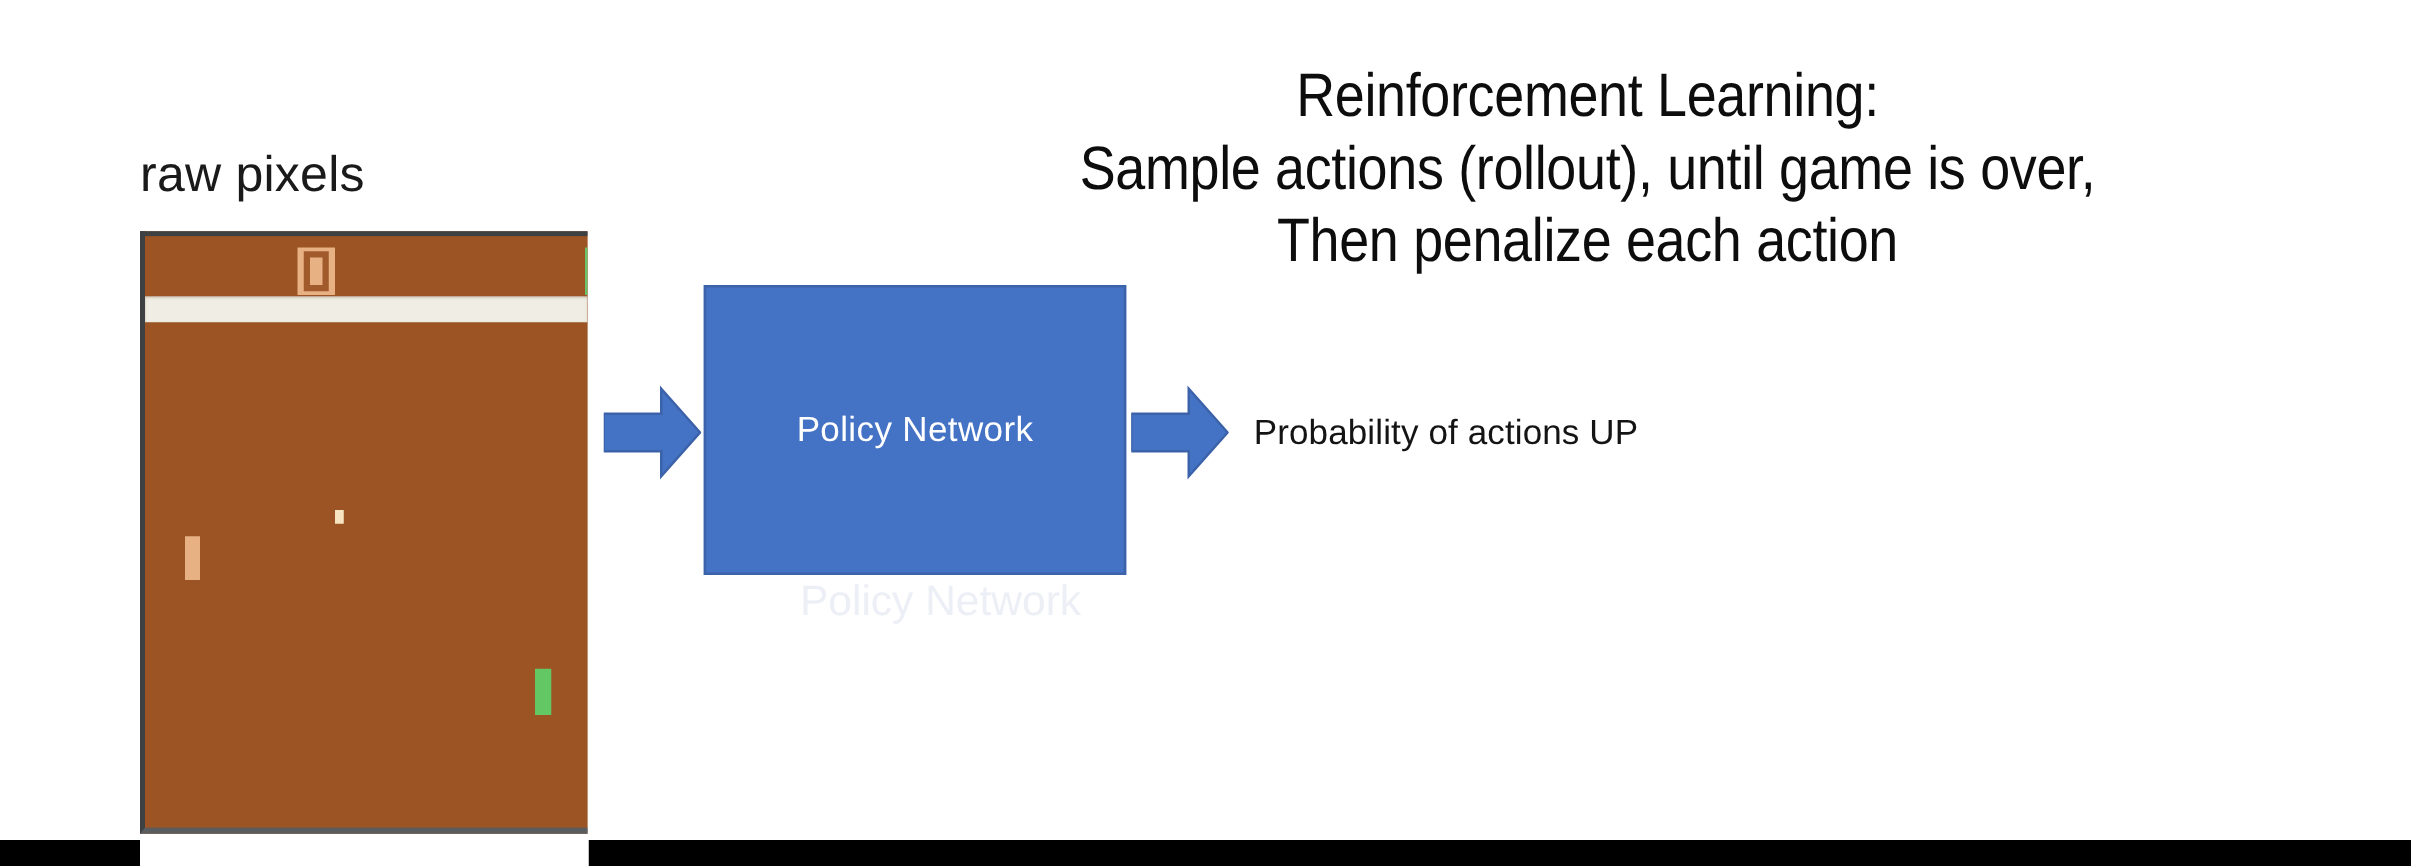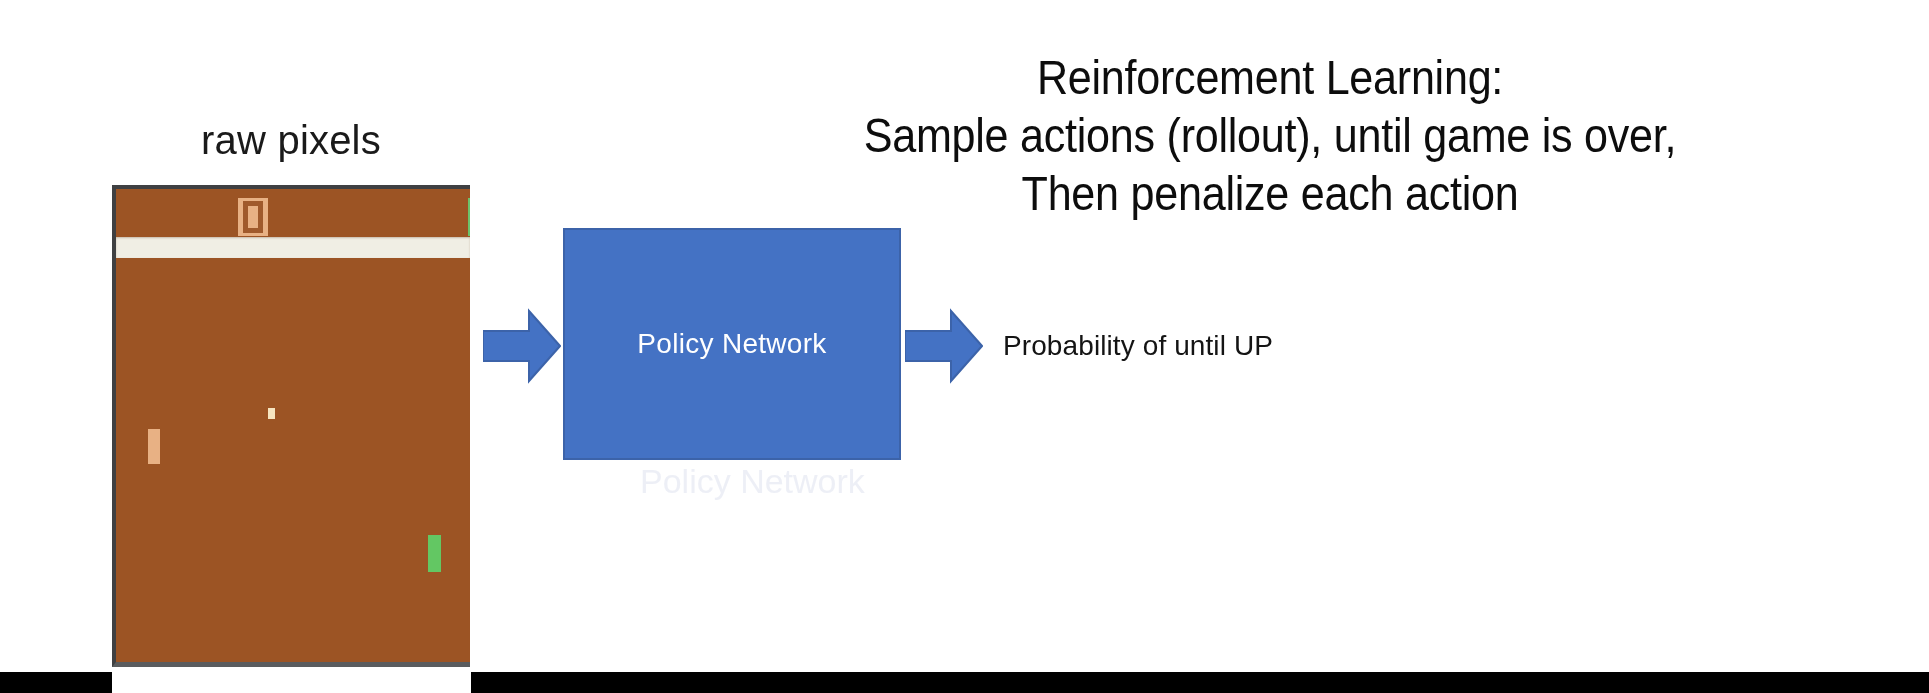--- a/index.html
+++ b/index.html
@@ -23,21 +23,20 @@
     background: #ffffff;
     overflow: hidden;
   }
 
   
   .raw-pixels-label {
     position: absolute;
     left: 112px;
     top: 118px;
     width: 358px;
-    text-align: center;
     font-family: "Liberation Sans", sans-serif;
     font-size: 40px;
     font-weight: 400;
     color: #1a1a1a;
     letter-spacing: 0.2px;
     white-space: nowrap;
   }
 
   
   .pong-screen {
@@ -272,18 +271,18 @@
   </div>
 
   <div class="ghost-text">Policy Network</div>
 
   <div class="arrow arrow-out">
     <svg viewBox="0 0 78 76" xmlns="http://www.w3.org/2000/svg">
       <polygon points="0,23 46,23 46,3 77,38 46,73 46,53 0,53" fill="#4472c4" stroke="#3c63a9" stroke-width="2"></polygon>
     </svg>
   </div>
 
-  <div class="output-label">Probability of until UP</div>
+  <div class="output-label">Probability of actions UP</div>
 
   <div class="bottom-bar"></div>
   <div class="bottom-bar-gap"></div>
 
 </div>
 
 </body></html>

